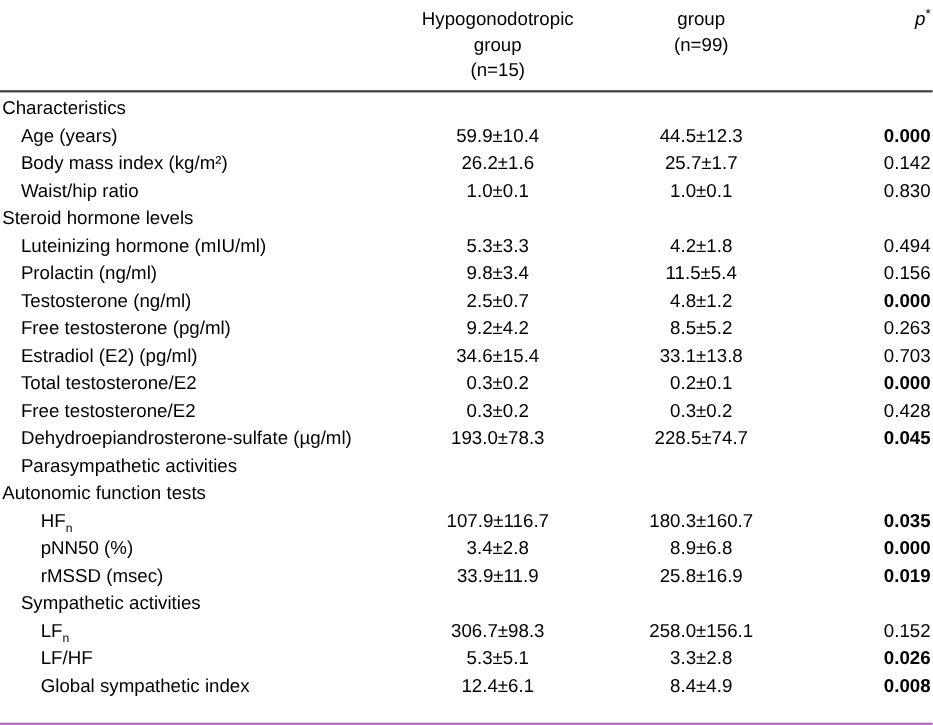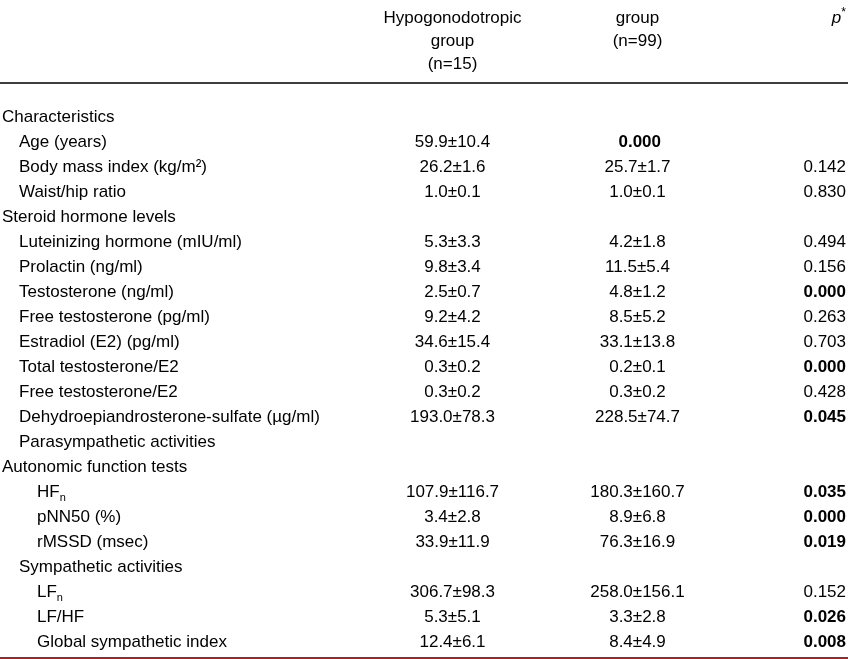--- a/index.html
+++ b/index.html
@@ -6,34 +6,34 @@
   body {
     width: 848px; height: 659px;
     background: #ffffff;
     color: #000000;
     font-family: "Liberation Sans", "DejaVu Sans", sans-serif;
     overflow: hidden;
   }
   .table-wrap {
     width: 848px; height: 659px;
     box-sizing: border-box;
-    border-bottom: 2px solid #b91c1c;
+    border-bottom: 2px solid #d946ef;
   }
   .thead {
     display: flex;
     align-items: flex-start;
     box-sizing: border-box;
     height: 84px;
     padding-top: 6px;
     border-bottom: 2px solid #3d3d3d;
     font-size: 17px;
     line-height: 23px;
     text-align: center;
   }
-  .tbody { padding-top: 20px; }
+  .tbody { padding-top: 2px; }
   .row {
     display: flex;
     font-size: 17px;
     height: 25px;
     line-height: 25px;
     white-space: nowrap;
   }
   .row.gap { margin-top: 0; }
   .c-label {
     width: 360px;
@@ -76,20 +76,21 @@
   <div class="tbody">
       <div class="row indent-0">
         <div class="c-label"><span>Characteristics</span></div>
         <div class="c-v1"></div>
         <div class="c-v2"></div>
         <div class="c-p"></div>
       </div>
       <div class="row indent-1">
         <div class="c-label"><span>Age (years)</span></div>
         <div class="c-v1">59.9±10.4</div>
+        <div class="c-v2">44.5±12.3</div>
         <div class="c-p bold">0.000</div>
       </div>
       <div class="row indent-1">
         <div class="c-label"><span>Body mass index (kg/m²)</span></div>
         <div class="c-v1">26.2±1.6</div>
         <div class="c-v2">25.7±1.7</div>
         <div class="c-p">0.142</div>
       </div>
       <div class="row indent-1">
         <div class="c-label"><span>Waist/hip ratio</span></div>
@@ -171,21 +172,21 @@
       </div>
       <div class="row indent-2">
         <div class="c-label"><span>pNN50 (%)</span></div>
         <div class="c-v1">3.4±2.8</div>
         <div class="c-v2">8.9±6.8</div>
         <div class="c-p bold">0.000</div>
       </div>
       <div class="row indent-2">
         <div class="c-label"><span>rMSSD (msec)</span></div>
         <div class="c-v1">33.9±11.9</div>
-        <div class="c-v2">76.3±16.9</div>
+        <div class="c-v2">25.8±16.9</div>
         <div class="c-p bold">0.019</div>
       </div>
       <div class="row indent-1">
         <div class="c-label"><span>Sympathetic activities</span></div>
         <div class="c-v1"></div>
         <div class="c-v2"></div>
         <div class="c-p"></div>
       </div>
       <div class="row indent-2">
         <div class="c-label"><span>LF</span><sub>n</sub></div>

